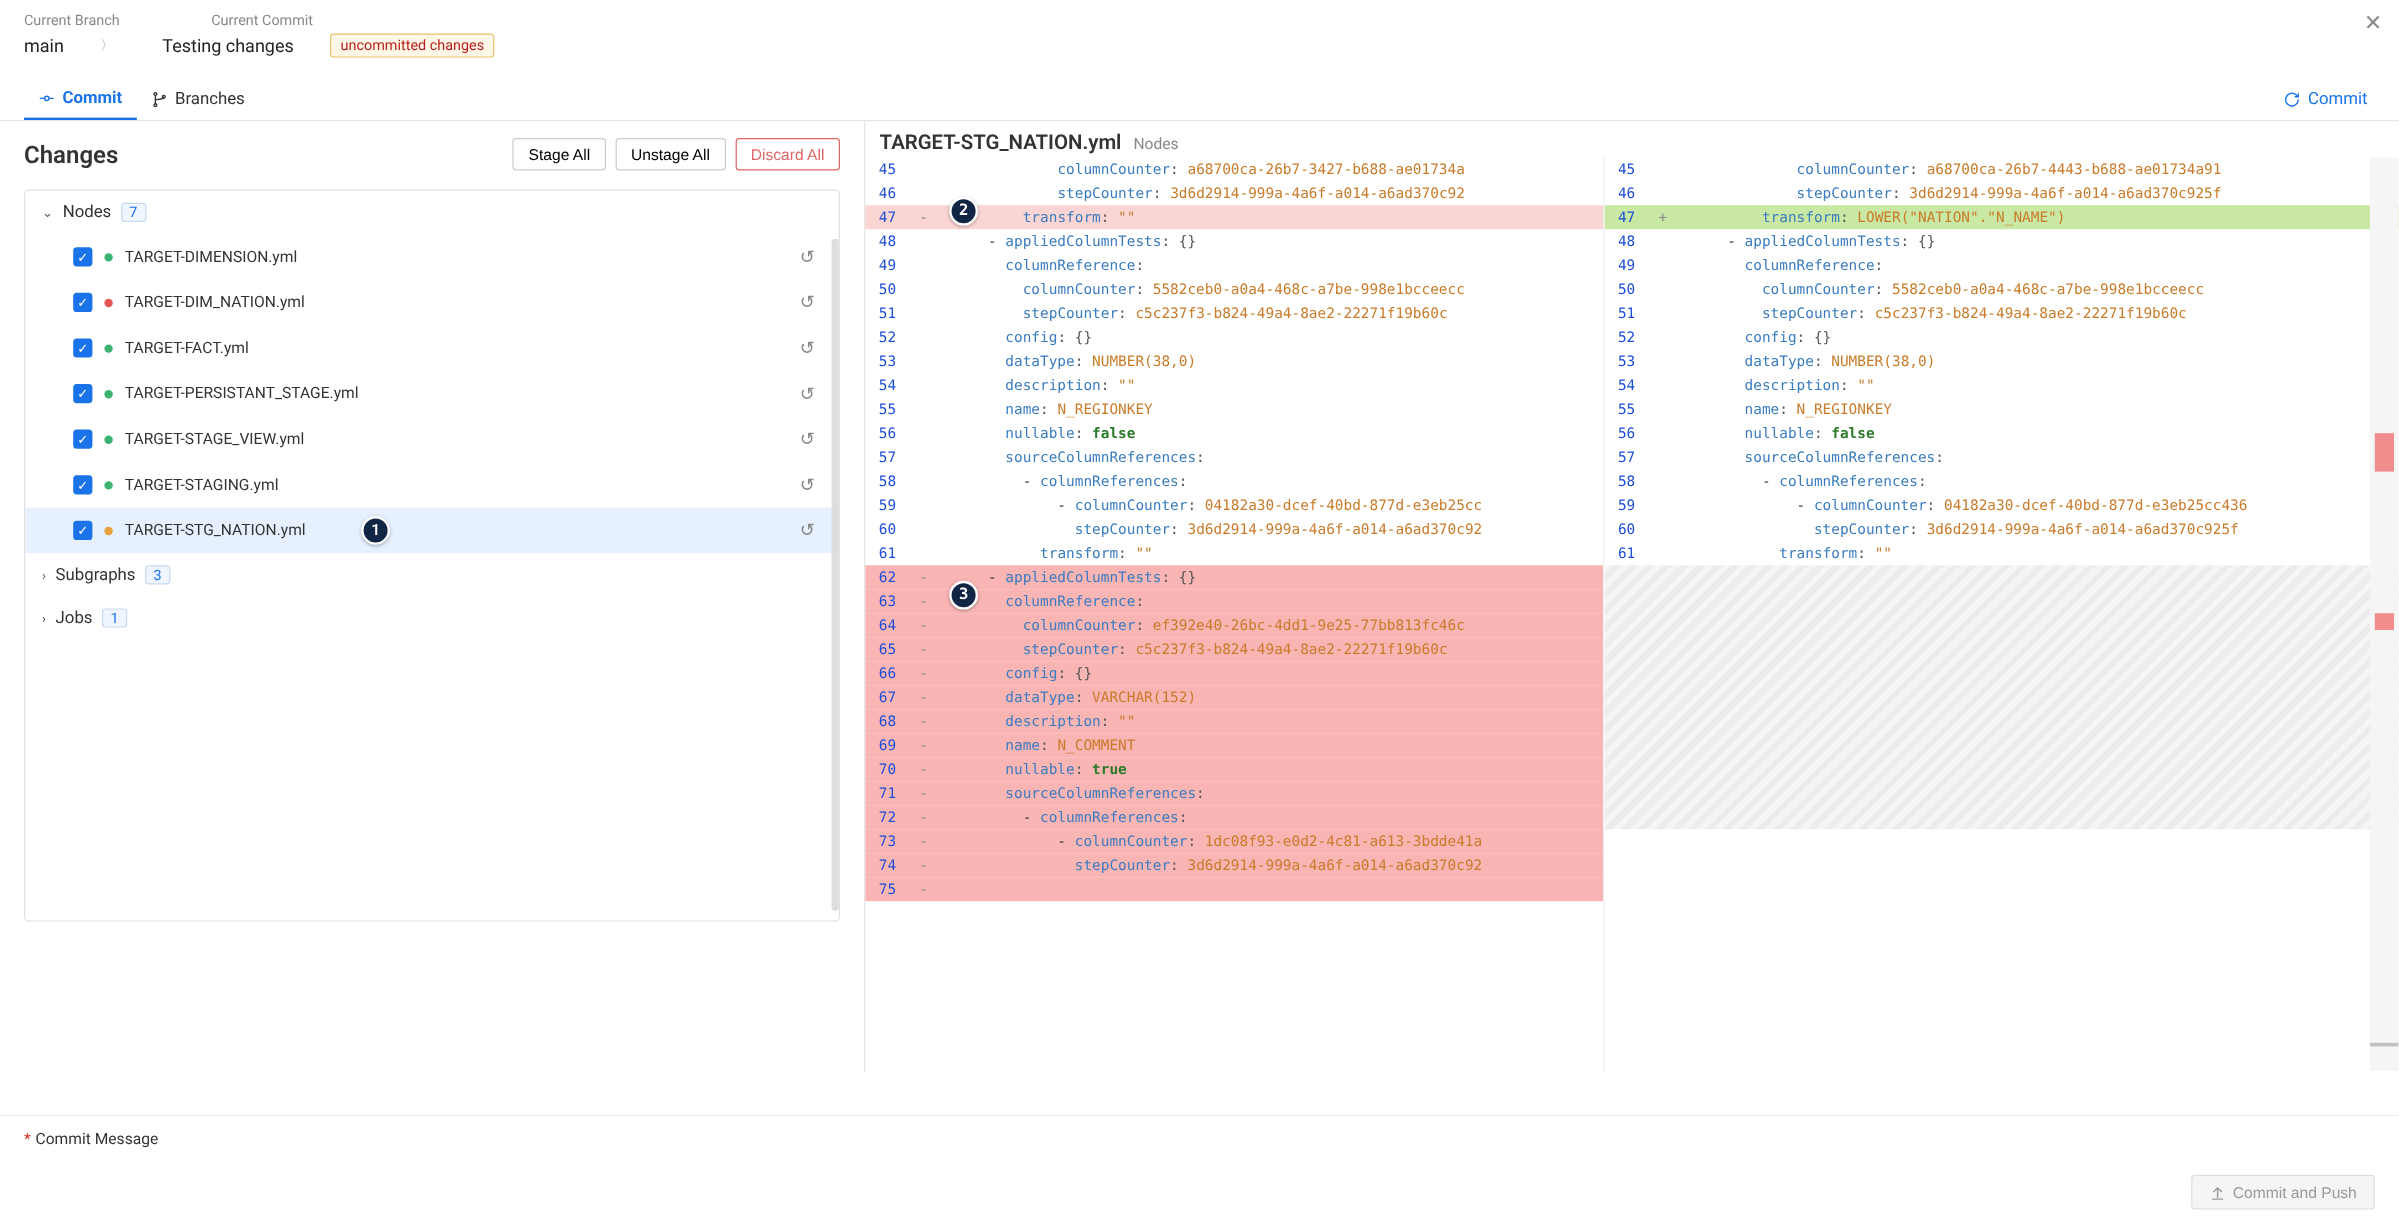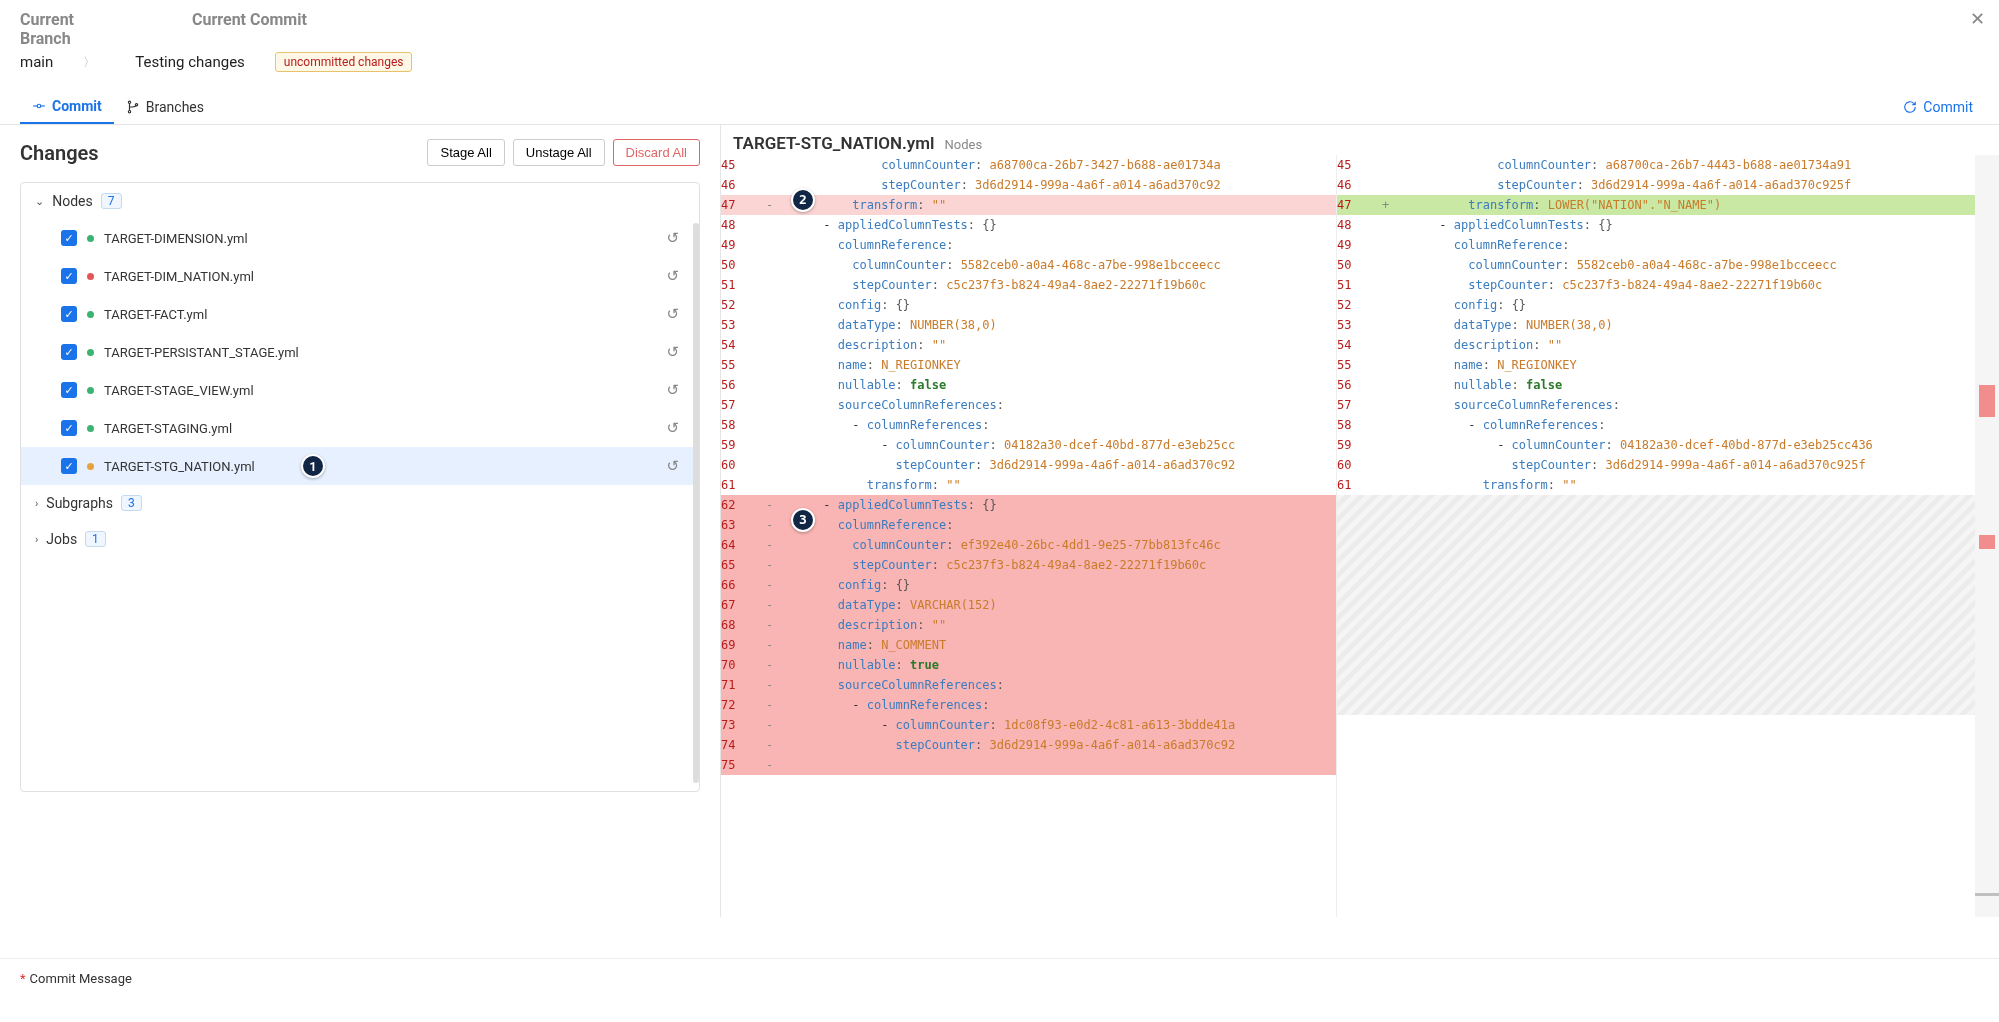--- a/index.html
+++ b/index.html
@@ -1,20 +1,20 @@
 <!DOCTYPE html>
 <html><head>
 <meta charset="utf-8">
 <style>
   * { box-sizing: border-box; margin: 0; padding: 0; }
   body { font-family: -apple-system, BlinkMacSystemFont, "Segoe UI", Roboto, sans-serif; font-size: 13px; color: #333; background: #fff; width: 1999px; height: 1022px; overflow: hidden; position: relative; }
 
   .header { padding: 10px 20px 8px; position: relative; }
   .header .close-x { position: absolute; right: 14px; top: 8px; font-size: 18px; color: #888; cursor: pointer; }
-  .crumb-labels { font-size: 16px; color: #888; display: flex; gap: 72px; font-weight: bold; }
+  .crumb-labels { font-size: 12px; color: #888; display: flex; gap: 56px; }
   .crumb-labels .l1 { width: 100px; }
   .crumb-values { display: flex; align-items: center; gap: 20px; margin-top: 4px; }
   .crumb-main { font-size: 15px; color: #222; margin-right: 10px; }
   .chev { color: #aaa; font-size: 12px; }
   .crumb-testing { font-size: 15px; color: #222; margin-left: 20px; }
   .badge-uncommitted { border: 1px solid #e8c36b; color: #b91c1c; background: #fff8e7; border-radius: 3px; padding: 2px 8px; font-size: 12px; margin-left: 10px; }
 
   .tabs-row { display: flex; align-items: center; padding: 10px 20px 0; border-bottom: 1px solid #e5e5e5; }
   .tab { display: flex; align-items: center; gap: 6px; padding: 8px 12px; font-size: 14px; color: #333; cursor: pointer; }
   .tab.active { color: #1a73e8; border-bottom: 2px solid #1a73e8; font-weight: 700; }
@@ -51,21 +51,21 @@
   .diff-title { font-size: 17px; font-weight: 600; color: #333; }
   .diff-sub { font-size: 13px; color: #888; }
   .diff-cols-head { display: flex; padding: 2px 12px 4px; font-size: 12px; color: #888; }
   .diff-cols-head .col-prev { width: 615px; }
   .diff-cols-head .col-curr { }
 
   .diff-body { flex: 1; overflow: hidden; display: flex; font-family: ui-monospace, Menlo, Consolas, monospace; font-size: 12px; line-height: 20px; position: relative; }
   .diff-side { width: 615px; overflow: hidden; position: relative; }
   .diff-side.right { flex: 1; border-left: 1px solid #eee; }
   .code-line { display: flex; white-space: pre; }
-  .ln { width: 45px; text-align: left; padding-right: 8px; color: #b91c1c; user-select: none; }
+  .ln { width: 45px; text-align: center; padding-right: 8px; color: #1d4ed8; user-select: none; }
   .gutter { width: 12px; color: #888; }
   .code { flex: 1; padding-left: 2px; overflow: hidden; text-overflow: clip; }
   .row-del { background: #f9b4b4; }
   .row-del.light { background: #fbd4d4; }
   .row-add { background: #c9e8a3; }
   .hatched { background: repeating-linear-gradient(135deg, #f5f5f5, #f5f5f5 5px, #ececec 5px, #ececec 10px); height: 220px; }
 
   .minimap { position: absolute; right: 0; top: 0; width: 24px; height: 100%; background: #f5f5f5; }
   .mm-red { position: absolute; left: 4px; width: 16px; background: #f28d8d; }
   .mm-x { position: absolute; left:0; width:100%; top: calc(100% - 24px); height: 3px; background: #c0c0c0; }
@@ -273,13 +273,21 @@
           <div class="code-line "><span class="ln">60</span><span class="gutter"> </span><span class="code">                <span class="tok-key">stepCounter</span><span class="tok-p">:</span> <span class="tok-id">3d6d2914-999a-4a6f-a014-a6ad370c925f</span></span></div>
           <div class="code-line "><span class="ln">61</span><span class="gutter"> </span><span class="code">            <span class="tok-key">transform</span><span class="tok-p">:</span> <span class="tok-str">""</span></span></div>
           <div class="hatched"></div>
         </div>
     </div>
   </div>
 </div>
 
 <div class="commit-area">
   <div class="commit-label"><span class="ast">*</span><span>Commit Message</span></div>
+  <div class="commit-btn-row">
+    <button class="commit-btn">
+      <svg class="ico" viewBox="0 0 24 24" fill="none" stroke="#999" stroke-width="2">
+          <path d="M12 19V5M6 11l6-6 6 6M4 21h16"></path>
+        </svg>
+      <span>Commit and Push</span>
+    </button>
+  </div>
 </div>
 
 </body></html>

